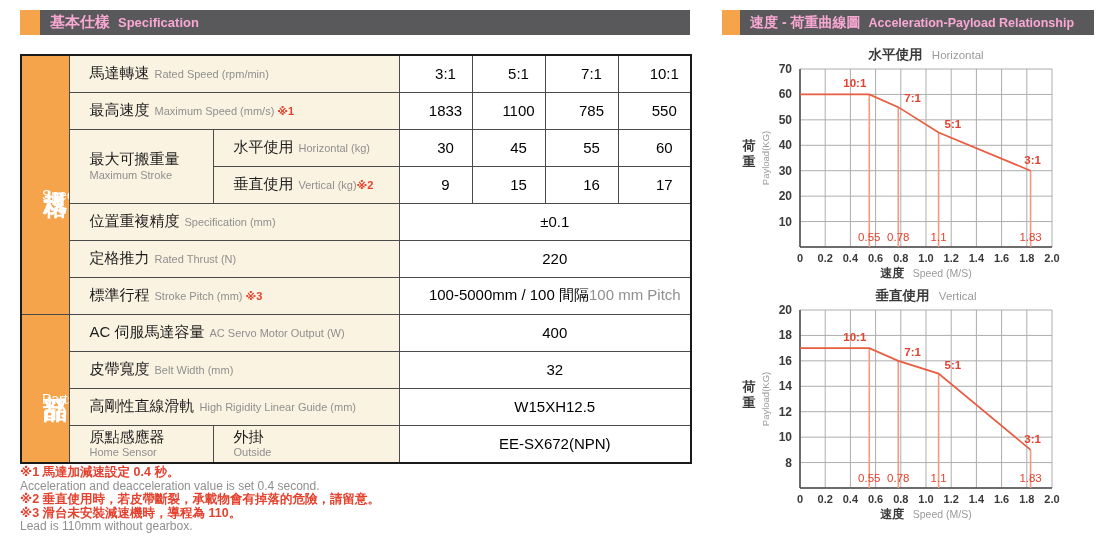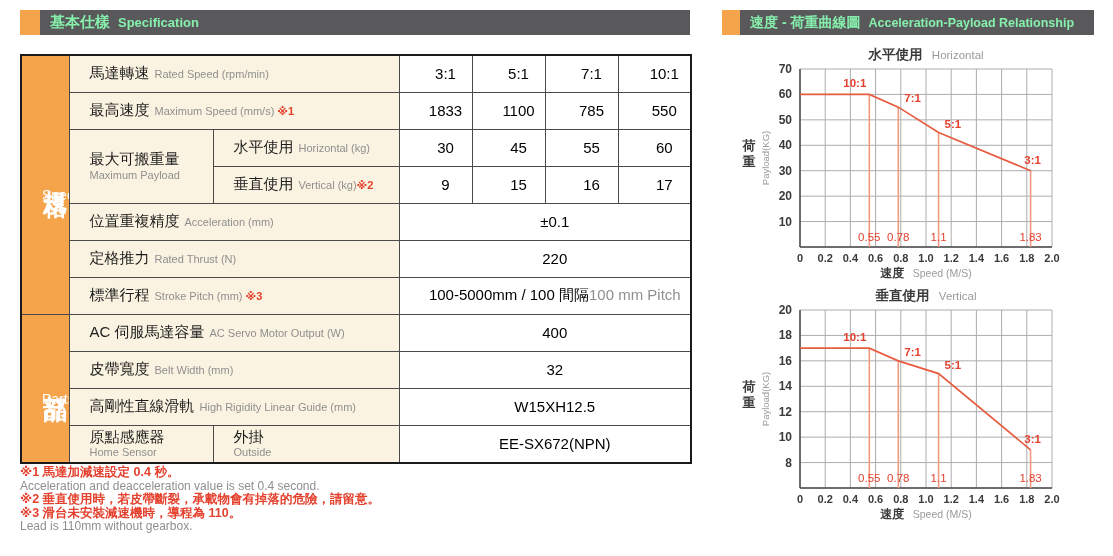--- a/index.html
+++ b/index.html
@@ -13,21 +13,21 @@
     --gray:#8f8f8f;
   }
   *{box-sizing:border-box;margin:0;padding:0;}
   html,body{width:1113px;height:556px;background:#fff;
     font-family:"Liberation Sans","DejaVu Sans",sans-serif;}
   body{position:relative;overflow:hidden;}
 
   
   .hdr{position:absolute;height:25px;display:flex;}
   .hdr .sq{width:20px;background:var(--orange);}
-  .hdr .bar{flex:1;background:var(--hdr);color:#86efac;display:flex;align-items:center;
+  .hdr .bar{flex:1;background:var(--hdr);color:#f9a8d4;display:flex;align-items:center;
     padding-left:10px;gap:8px;white-space:nowrap;}
   .hdr .zh{font-size:15px;font-weight:bold;}
   .hdr .en{font-size:13px;font-weight:bold;}
   #spec-header{left:20px;top:10px;width:670px;}
   #curve-header{left:722px;top:10px;width:372px;}
   #curve-header .sq{width:18px;}
   #curve-header .zh{font-size:14px;}
   #curve-header .en{font-size:12.5px;}
 
   
@@ -97,42 +97,42 @@
       <span>最高速度</span><span class="en">Maximum Speed (mm/s)</span><span class="note">※1</span>
     </td>
     <td class="val">1833</td>
     <td class="val">1100</td>
     <td class="val">785</td>
     <td class="val">550</td>
   </tr>
   <tr>
     <td class="lbl" rowspan="2">
       <span class="blk">最大可搬重量</span>
-          <span class="en blk">Maximum Payload</span>
+          <span class="en blk">Maximum Stroke</span>
     </td>
     <td class="lbl">
       <span>水平使用</span><span class="en">Horizontal (kg)</span>
     </td>
     <td class="val">30</td>
     <td class="val">45</td>
     <td class="val">55</td>
     <td class="val">60</td>
   </tr>
   <tr>
     <td class="lbl">
       <span>垂直使用</span><span class="en">Vertical (kg)</span><span class="note" style="margin-left:0">※2</span>
     </td>
     <td class="val">9</td>
     <td class="val">15</td>
     <td class="val">16</td>
     <td class="val">17</td>
   </tr>
   <tr>
     <td class="lbl" colspan="2">
-      <span>位置重複精度</span><span class="en">Acceleration (mm)</span>
+      <span>位置重複精度</span><span class="en">Specification (mm)</span>
     </td>
     <td class="val" colspan="4">±0.1</td>
   </tr>
   <tr>
     <td class="lbl" colspan="2">
       <span>定格推力</span><span class="en">Rated Thrust (N)</span>
     </td>
     <td class="val" colspan="4">220</td>
   </tr>
   <tr>

